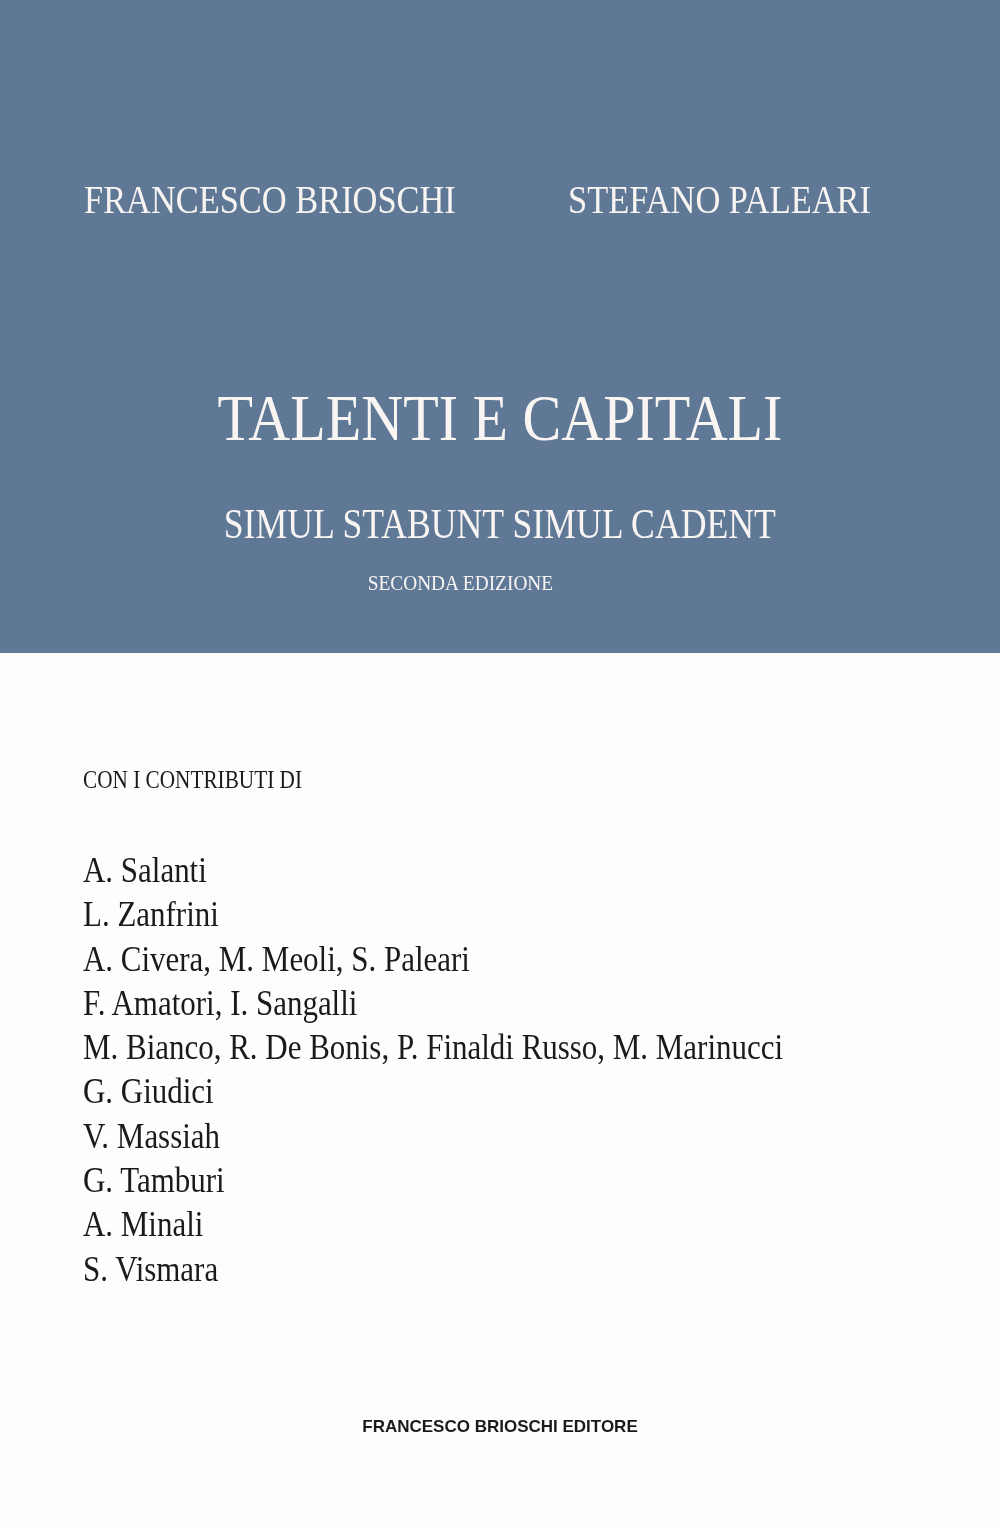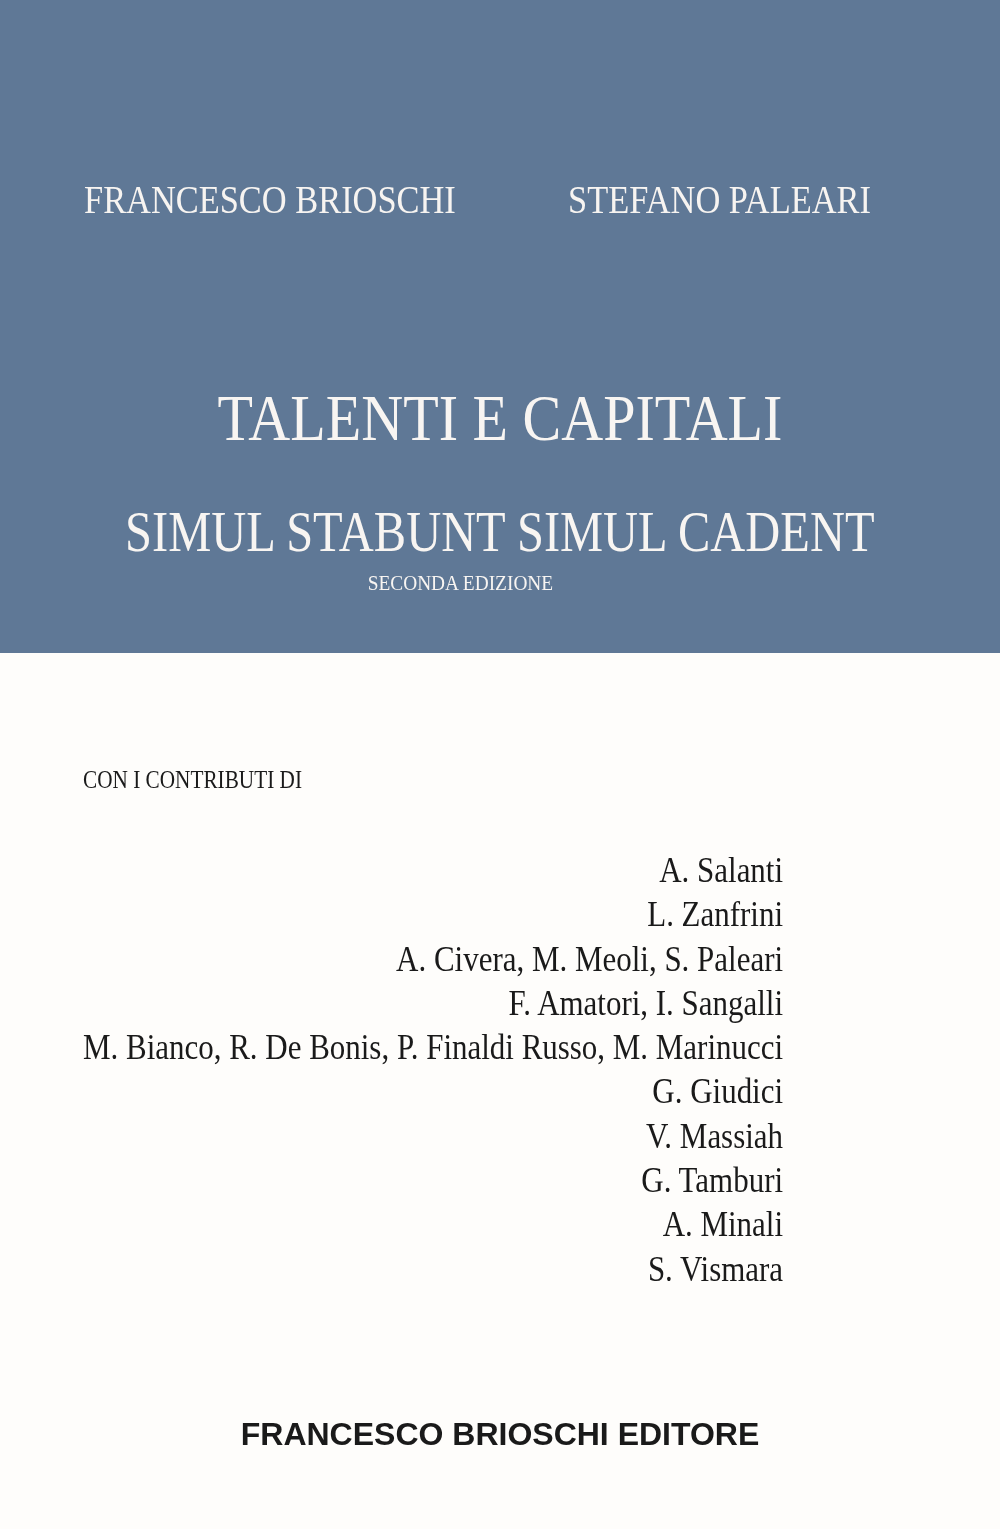--- a/index.html
+++ b/index.html
@@ -55,21 +55,21 @@
       display: inline-block;
       transform: scaleX(0.88);
     }
     .subtitle {
       position: absolute;
       top: 503px;
       left: 0;
       width: 1000px;
       text-align: center;
       color: #f8f5f2;
-      font-size: 57px;
+      font-size: 42px;
       line-height: 1;
       white-space: nowrap;
     }
     .subtitle span { display: inline-block; transform: scaleX(0.85); }
     .edition {
       position: absolute;
       top: 572px;
       left: 0;
       width: 921px;
       text-align: center;
@@ -91,39 +91,38 @@
       transform: scaleX(0.85);
     }
     .contrib-list {
       position: absolute;
       top: 848px;
       left: 83px;
       margin: 0;
       padding: 0;
       list-style: none;
       color: #1a1a1a;
-      text-align: right;
     }
     .contrib-list li {
       font-size: 36px;
       line-height: 44.3px;
       white-space: nowrap;
       transform-origin: left top;
       transform: scaleX(0.86);
     }
     .publisher {
       position: absolute;
       top: 1418px;
       left: 0;
       width: 1000px;
       text-align: center;
       font-family: "Liberation Sans", "DejaVu Sans", sans-serif;
       font-weight: bold;
       color: #1a1a1a;
-      font-size: 32px;
+      font-size: 17px;
       line-height: 1;
       white-space: nowrap;
     }
     .publisher span { display: inline-block; transform: scaleX(1.0); }
   </style>
 </head>
 <body>
 
 <div class="band"></div>
 

